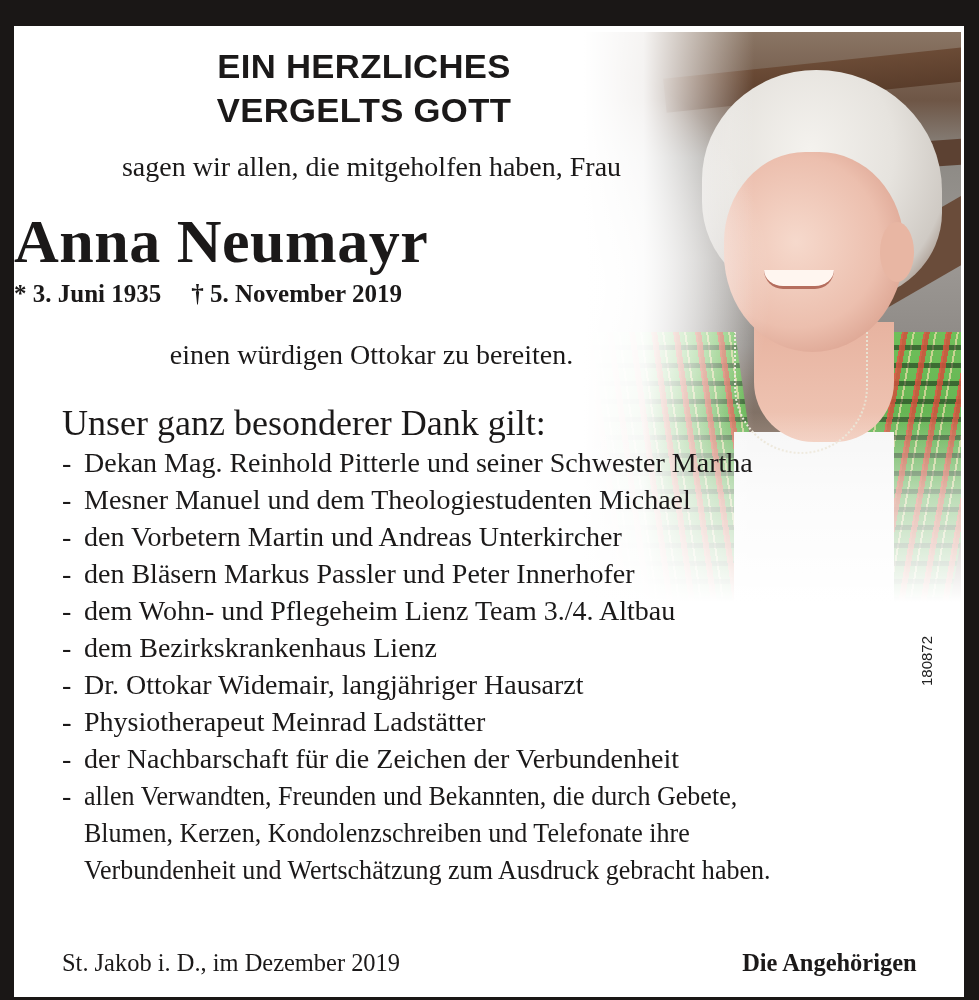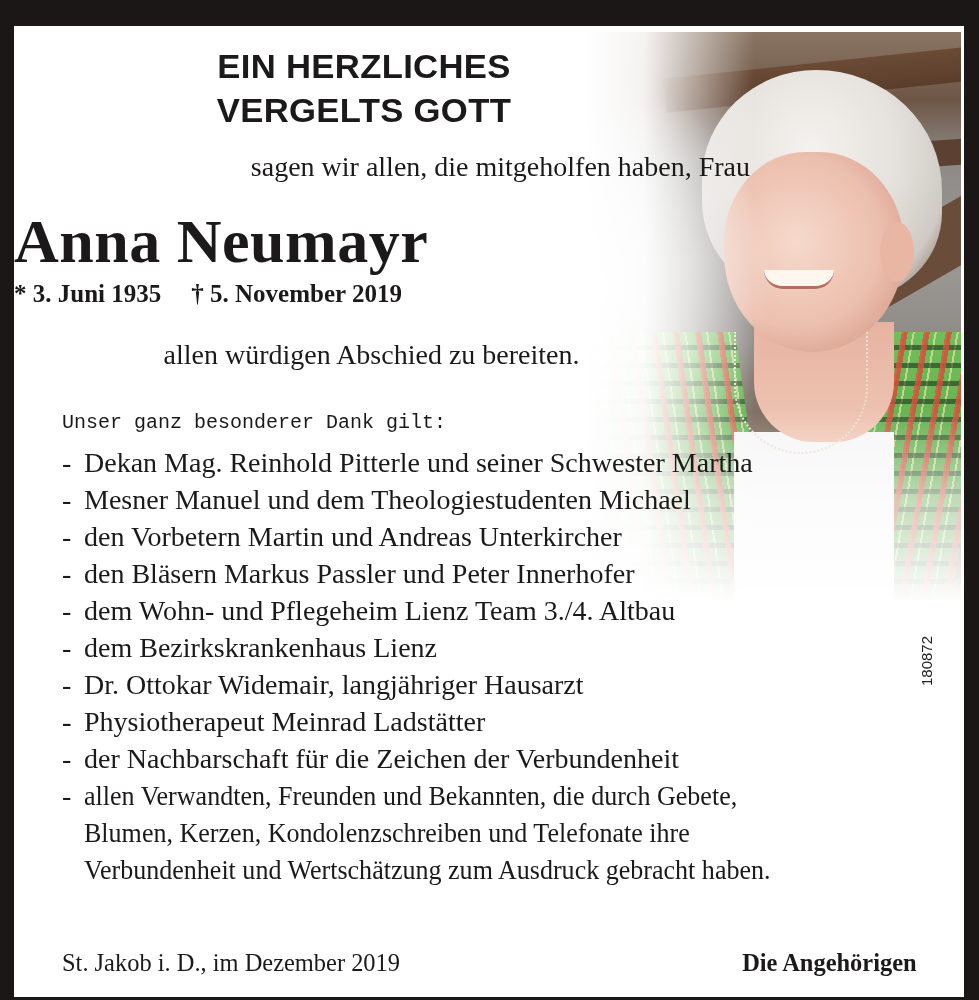--- a/index.html
+++ b/index.html
@@ -91,39 +91,39 @@
   
   .serif { font-family: "Liberation Serif", "DejaVu Serif", serif; color: #1b1919; }
   .sans  { font-family: "Liberation Sans", "DejaVu Sans", sans-serif; color: #1b1919; }
   .headline {
     position: absolute; left: 120px; top: 18px; width: 460px; text-align: center;
     font-weight: 700; font-size: 34px; line-height: 44px; letter-spacing: 0.3px;
     transform: scaleX(1.02);
   }
   .headline div { display: block; }
   .intro {
-    position: absolute; left: 0; top: 124px; width: 715px; text-align: right;
-    font-size: 28px; line-height: 34px; padding-left: 21px;
+    position: absolute; left: 0; top: 124px; width: 715px; text-align: center;
+    font-size: 28px; line-height: 34px;
   }
   .name {
     position: absolute; left: 0; top: 180px; width: 715px; text-align: left;
     font-size: 62px; font-weight: 700; line-height: 70px; letter-spacing: 0.5px;
   }
   .dates {
     position: absolute; left: 0; top: 253px; width: 715px; 
     font-size: 25px; font-weight: 700; line-height: 30px;
   }
   .dates span + span { margin-left: 30px; }
   .farewell {
     position: absolute; left: 0; top: 312px; width: 715px; text-align: center;
     font-size: 28px; line-height: 34px;
   }
   .thanks-title {
     position: absolute; left: 48px; top: 380px;
-    font-size: 20px; line-height: 34px; font-family: Liberation Mono, monospace;
+    font-size: 36px; line-height: 34px;
   }
   .thanks-list {
     position: absolute; left: 48px; top: 418px; width: 880px;
     margin: 0; padding: 0; list-style: none;
     font-size: 28px; line-height: 37px;
   }
   .thanks-list li { position: relative; padding-left: 22px; }
   .thanks-list li .dash { position: absolute; left: 0; top: 0; }
   .thanks-list li.condensed { line-height: 37px; }
   .thanks-list li.condensed .txt { display: inline-block; transform: scaleX(0.93); transform-origin: left center; width: 870px; }
@@ -175,21 +175,21 @@
     </div>
 
     <div class="intro serif">sagen wir allen, die mitgeholfen haben, Frau</div>
 
     <div class="name serif">Anna Neumayr</div>
 
     <div class="dates serif">
       <span>* 3. Juni 1935</span><span>† 5. November 2019</span>
     </div>
 
-    <div class="farewell serif">allen würdigen Abschied zu bereiten.</div>
+    <div class="farewell serif">einen würdigen Ottokar zu bereiten.</div>
 
     <div class="thanks-title serif">Unser ganz besonderer Dank gilt:</div>
 
     <ul class="thanks-list serif">
       <li><span class="dash">-</span><span>Dekan Mag. Reinhold Pitterle und seiner Schwester Martha</span></li>
       <li><span class="dash">-</span><span>Mesner Manuel und dem Theologiestudenten Michael</span></li>
       <li><span class="dash">-</span><span>den Vorbetern Martin und Andreas Unterkircher</span></li>
       <li><span class="dash">-</span><span>den Bläsern Markus Passler und Peter Innerhofer</span></li>
       <li><span class="dash">-</span><span>dem Wohn- und Pflegeheim Lienz Team 3./4. Altbau</span></li>
       <li><span class="dash">-</span><span>dem Bezirkskrankenhaus Lienz</span></li>

